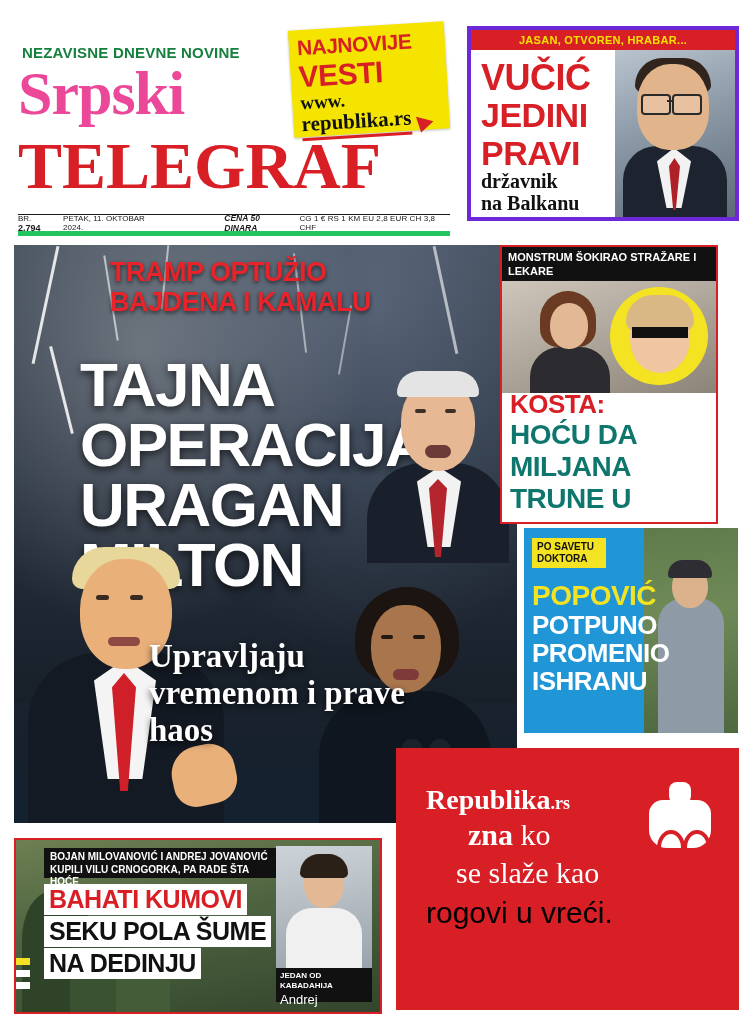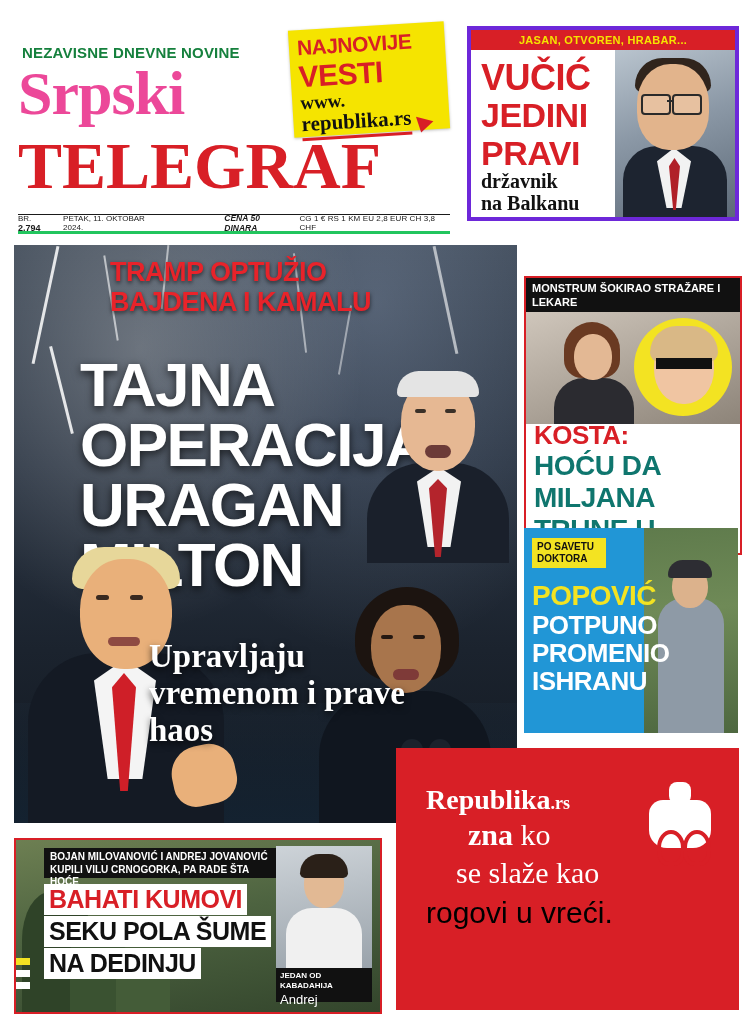--- a/index.html
+++ b/index.html
@@ -187,21 +187,21 @@
     font-size: 20px; font-weight: bold; color: #111;
     font-family: "Liberation Serif", serif;
   }
 
   
   .info-bar {
     position: absolute;
     left: 18px; top: 214px;
     width: 432px; height: 16px;
     border-top: 1px solid #1a1a1a;
-    border-bottom: 3px solid #22c55e;
+    border-bottom: 5px solid #22c55e;
     display: flex; align-items: center;
     font-size: 8px; color: #1a1a1a;
   }
   .info-issue { font-size: 8px; padding-right: 8px;}
   .info-issue b { font-size: 9px; }
   .info-date { padding-right: 60px; }
   .info-price b { font-size: 8.5px; font-style: italic; }
   .info-rates { padding-left: 6px; letter-spacing: .1px;}
 
   
@@ -382,26 +382,25 @@
   .mic2 { right: 48px; }
   .mic1:after, .mic2:after {
     content: ""; position: absolute; left: -4px; top: -14px;
     width: 22px; height: 22px; border-radius: 50%;
     background: #1b222c;
   }
 
   
   .kosta-box {
     position: absolute;
-    left: 524px; top: 245px;
+    left: 500px; top: 245px;
     width: 214px; height: 275px;
     background: #ffffff;
     border: 2px solid #d81f26;
     overflow: hidden;
-    margin-top: 31px;
   }
   .kosta-kicker {
     position: absolute; left: 0; top: 0;
     width: 214px; height: 34px;
     background: #111111;
     color: #ffffff;
     font-size: 11px; font-weight: bold;
     line-height: 1.25;
     padding: 4px 6px;
     box-sizing: border-box;

